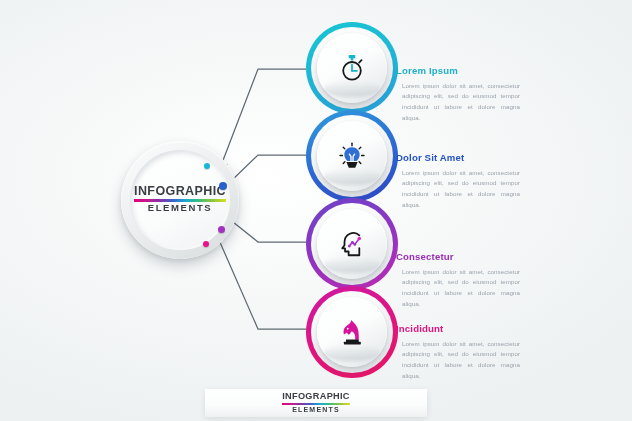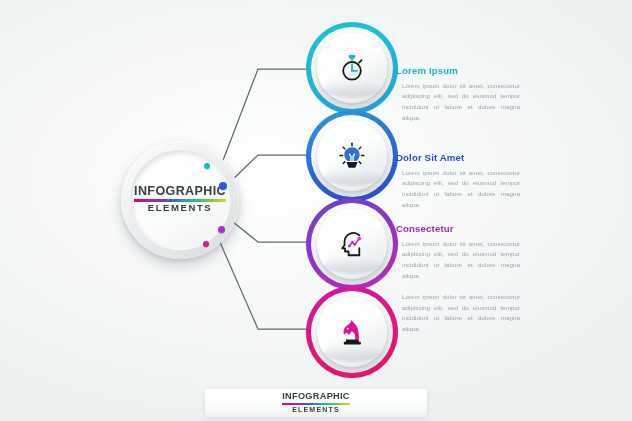--- a/index.html
+++ b/index.html
@@ -353,26 +353,27 @@
   <div class="block" style="top:34px;">
     <h3 style="color:#1fb0c9;">Lorem Ipsum</h3>
     <p>Lorem ipsum dolor sit amet, consectetur adipiscing elit, sed do eiusmod tempor incididunt ut labore et dolore magna aliqua.</p>
   </div>
 
   <div class="block" style="top:121px;">
     <h3 style="color:#2353c6;">Dolor Sit Amet</h3>
     <p>Lorem ipsum dolor sit amet, consectetur adipiscing elit, sed do eiusmod tempor incididunt ut labore et dolore magna aliqua.</p>
   </div>
 
-  <div class="block" style="top:192px;">
+  <div class="block" style="top:220px;">
     <h3 style="color:#9c2bb8;">Consectetur</h3>
     <p>Lorem ipsum dolor sit amet, consectetur adipiscing elit, sed do eiusmod tempor incididunt ut labore et dolore magna aliqua.</p>
   </div>
 
   <div class="block" style="top:292px;">
+    <h3 style="color:#e5127e;">Incididunt</h3>
     <p>Lorem ipsum dolor sit amet, consectetur adipiscing elit, sed do eiusmod tempor incididunt ut labore et dolore magna aliqua.</p>
   </div>
 
   <div id="footer">
     <div class="foot-logo">
       <div class="fl-top">INFOGRAPHIC</div>
       <div class="fl-bar"></div>
       <div class="fl-bot">ELEMENTS</div>
     </div>
   </div>

